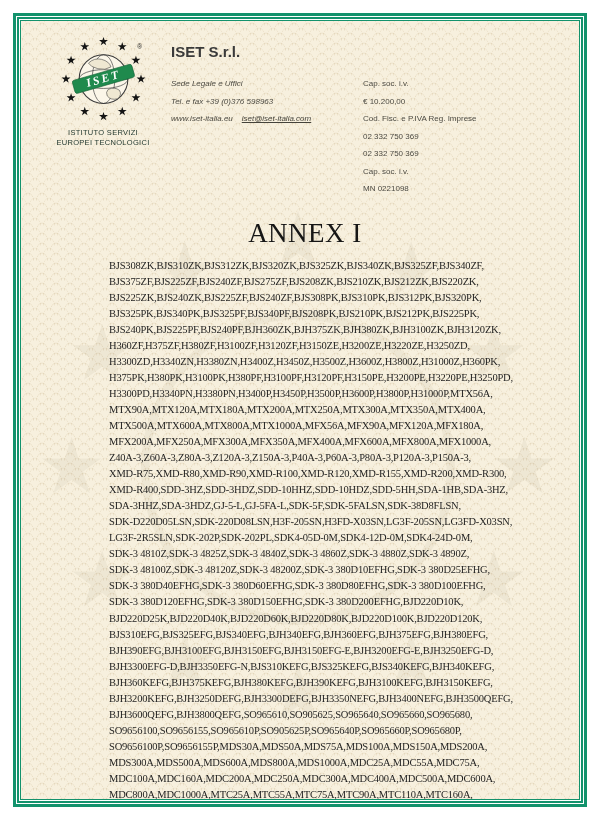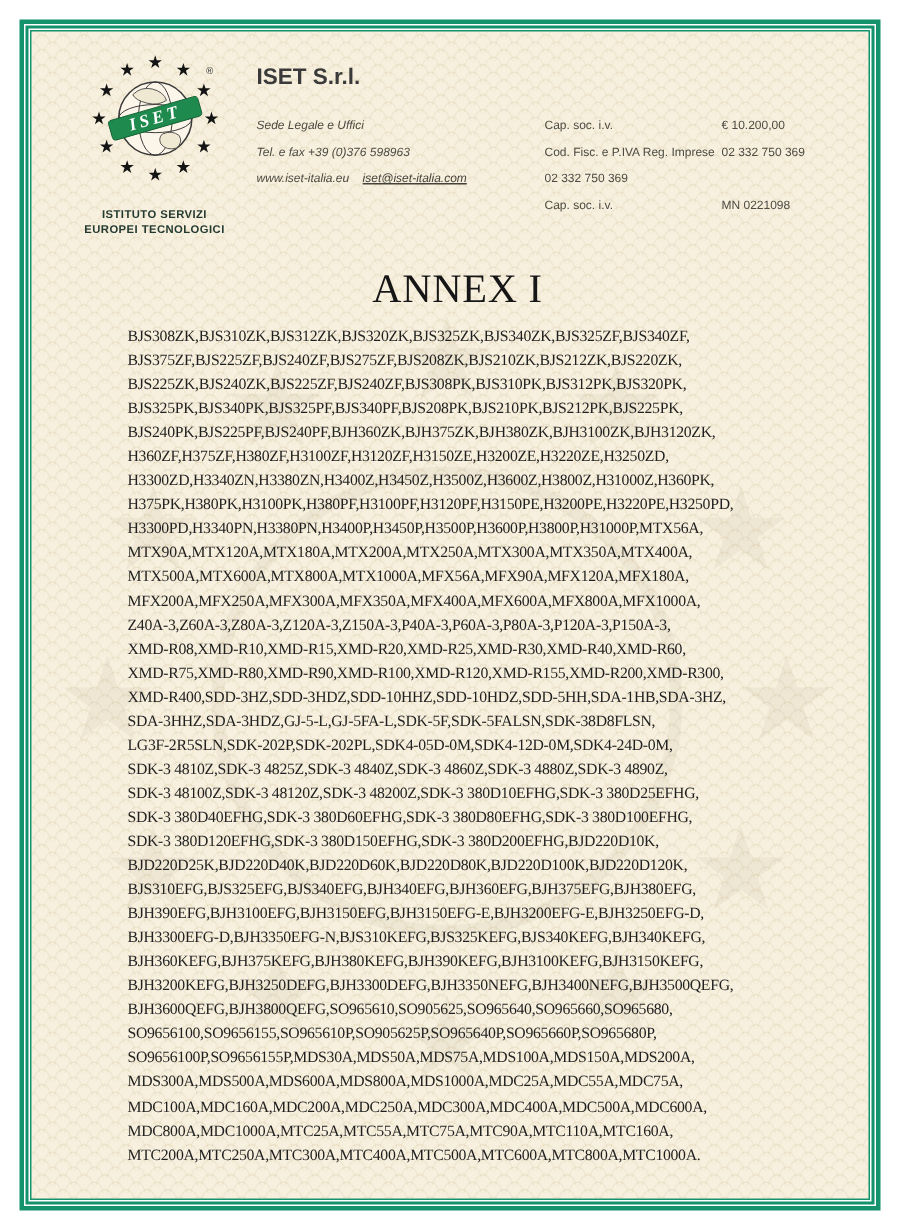--- a/index.html
+++ b/index.html
@@ -21,42 +21,42 @@
     background-position:0 0,7px 5px;
   }
   .watermark{position:absolute;left:-6px;top:175px;width:566px;height:544px;opacity:.055;pointer-events:none;z-index:0;}
   .content{position:relative;z-index:1;padding:14px 16px 0 26px;}
 
   
   .header{display:flex;gap:12px;}
   .logo-col{width:112px;text-align:center;flex:none;}
   .logo-svg{width:95px;height:90px;display:block;margin:0 auto;}
   .org-name{
-    font-size:7.5px;font-weight:bold;line-height:9.5px;color:#243a31;
-    letter-spacing:.3px;margin-top:13px;
+    font-size:7.5px;font-weight:normal;line-height:9.5px;color:#243a31;
+    letter-spacing:.3px;margin-top:3px;
   }
   .head-right{flex:1;padding-top:8px;min-width:0;}
   .company{font-size:15px;color:#3a3a3a;margin:0 0 15px 0;font-weight:700;}
   .head-cols{display:flex;}
   .addr{flex:1;min-width:0;font-style:italic;}
   .addr-line,.rrow{font-size:8px;line-height:17.5px;color:#4c4a42;white-space:nowrap;}
   .email{text-decoration:underline;color:#44423a;cursor:pointer;}
   .registry{width:200px;flex:none;}
-  .rrow{display:flex;}
+  .rrow{display:flex;flex-direction:column;}
   .rlabel{width:118px;flex:none;}
   .rvalue{flex:1;}
 
   
   .annex-title{
     font-family:"Liberation Serif",serif;font-size:27px;font-weight:400;
     letter-spacing:.5px;text-align:center;color:#161616;margin:20px 0 9px 0;
   }
 
   
-  .codes{margin-left:38px;}
+  .codes{margin-left:62px;}
   .code-line{
     font-family:"Liberation Serif",serif;font-size:10.5px;line-height:16.05px;
     letter-spacing:-.2px;color:#1f1f1f;white-space:nowrap;
   }
 </style>
 </head>
 <body>
 
 <div class="page">
  <div class="f1">
@@ -169,24 +169,24 @@
               <div class="code-line">BJS325PK,BJS340PK,BJS325PF,BJS340PF,BJS208PK,BJS210PK,BJS212PK,BJS225PK,</div>
               <div class="code-line">BJS240PK,BJS225PF,BJS240PF,BJH360ZK,BJH375ZK,BJH380ZK,BJH3100ZK,BJH3120ZK,</div>
               <div class="code-line">H360ZF,H375ZF,H380ZF,H3100ZF,H3120ZF,H3150ZE,H3200ZE,H3220ZE,H3250ZD,</div>
               <div class="code-line">H3300ZD,H3340ZN,H3380ZN,H3400Z,H3450Z,H3500Z,H3600Z,H3800Z,H31000Z,H360PK,</div>
               <div class="code-line">H375PK,H380PK,H3100PK,H380PF,H3100PF,H3120PF,H3150PE,H3200PE,H3220PE,H3250PD,</div>
               <div class="code-line">H3300PD,H3340PN,H3380PN,H3400P,H3450P,H3500P,H3600P,H3800P,H31000P,MTX56A,</div>
               <div class="code-line">MTX90A,MTX120A,MTX180A,MTX200A,MTX250A,MTX300A,MTX350A,MTX400A,</div>
               <div class="code-line">MTX500A,MTX600A,MTX800A,MTX1000A,MFX56A,MFX90A,MFX120A,MFX180A,</div>
               <div class="code-line">MFX200A,MFX250A,MFX300A,MFX350A,MFX400A,MFX600A,MFX800A,MFX1000A,</div>
               <div class="code-line">Z40A-3,Z60A-3,Z80A-3,Z120A-3,Z150A-3,P40A-3,P60A-3,P80A-3,P120A-3,P150A-3,</div>
-              <div class="code-line">XMD-R08,XMD-R10,XMD-R15,XMD-R20,XMD-R25,XMD-R30,XMD-R40,XMD-R60,</div>
               <div class="code-line">XMD-R75,XMD-R80,XMD-R90,XMD-R100,XMD-R120,XMD-R155,XMD-R200,XMD-R300,</div>
               <div class="code-line">XMD-R400,SDD-3HZ,SDD-3HDZ,SDD-10HHZ,SDD-10HDZ,SDD-5HH,SDA-1HB,SDA-3HZ,</div>
               <div class="code-line">SDA-3HHZ,SDA-3HDZ,GJ-5-L,GJ-5FA-L,SDK-5F,SDK-5FALSN,SDK-38D8FLSN,</div>
+              <div class="code-line">SDK-D220D05LSN,SDK-220D08LSN,H3F-205SN,H3FD-X03SN,LG3F-205SN,LG3FD-X03SN,</div>
               <div class="code-line">LG3F-2R5SLN,SDK-202P,SDK-202PL,SDK4-05D-0M,SDK4-12D-0M,SDK4-24D-0M,</div>
               <div class="code-line">SDK-3 4810Z,SDK-3 4825Z,SDK-3 4840Z,SDK-3 4860Z,SDK-3 4880Z,SDK-3 4890Z,</div>
               <div class="code-line">SDK-3 48100Z,SDK-3 48120Z,SDK-3 48200Z,SDK-3 380D10EFHG,SDK-3 380D25EFHG,</div>
               <div class="code-line">SDK-3 380D40EFHG,SDK-3 380D60EFHG,SDK-3 380D80EFHG,SDK-3 380D100EFHG,</div>
               <div class="code-line">SDK-3 380D120EFHG,SDK-3 380D150EFHG,SDK-3 380D200EFHG,BJD220D10K,</div>
               <div class="code-line">BJD220D25K,BJD220D40K,BJD220D60K,BJD220D80K,BJD220D100K,BJD220D120K,</div>
               <div class="code-line">BJS310EFG,BJS325EFG,BJS340EFG,BJH340EFG,BJH360EFG,BJH375EFG,BJH380EFG,</div>
               <div class="code-line">BJH390EFG,BJH3100EFG,BJH3150EFG,BJH3150EFG-E,BJH3200EFG-E,BJH3250EFG-D,</div>
               <div class="code-line">BJH3300EFG-D,BJH3350EFG-N,BJS310KEFG,BJS325KEFG,BJS340KEFG,BJH340KEFG,</div>
               <div class="code-line">BJH360KEFG,BJH375KEFG,BJH380KEFG,BJH390KEFG,BJH3100KEFG,BJH3150KEFG,</div>

